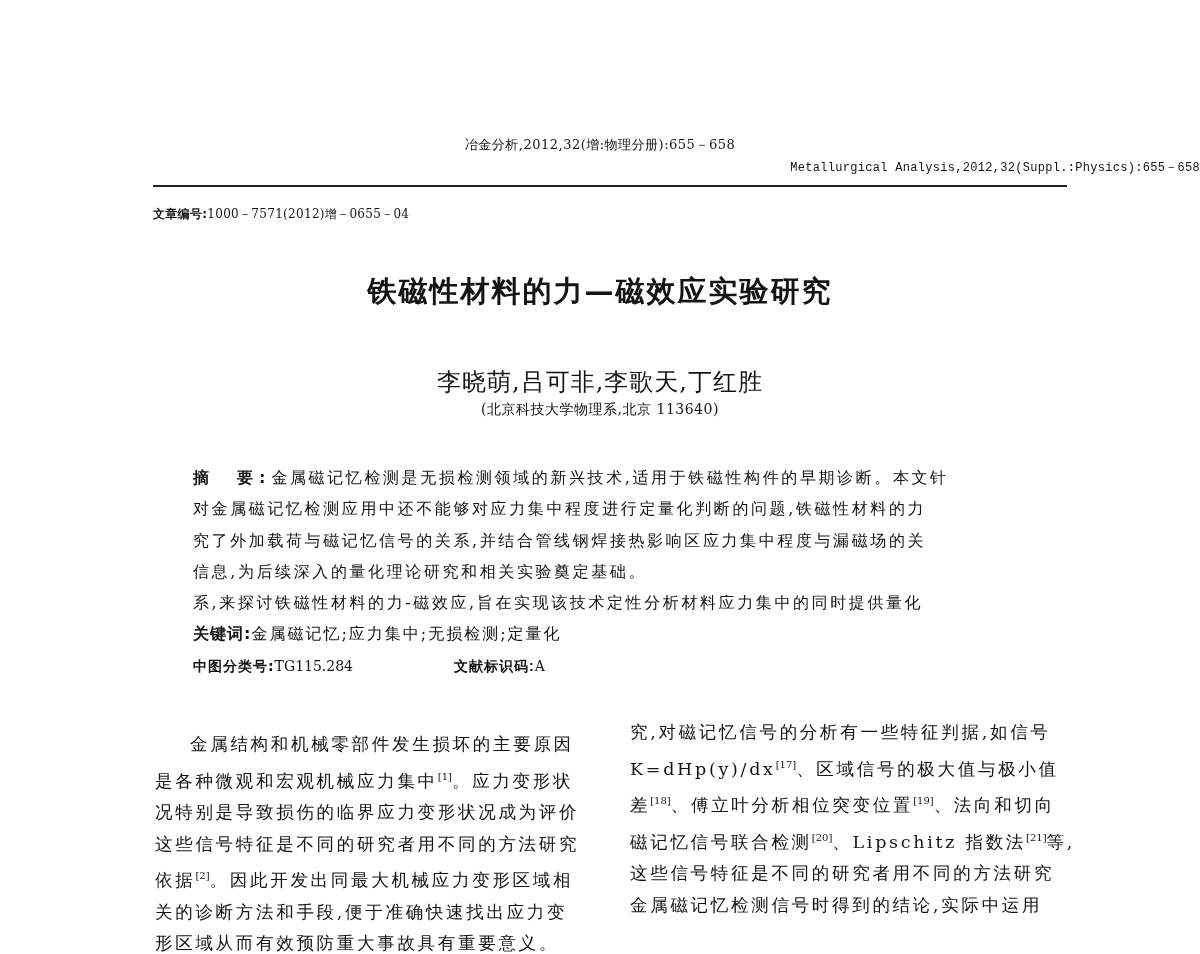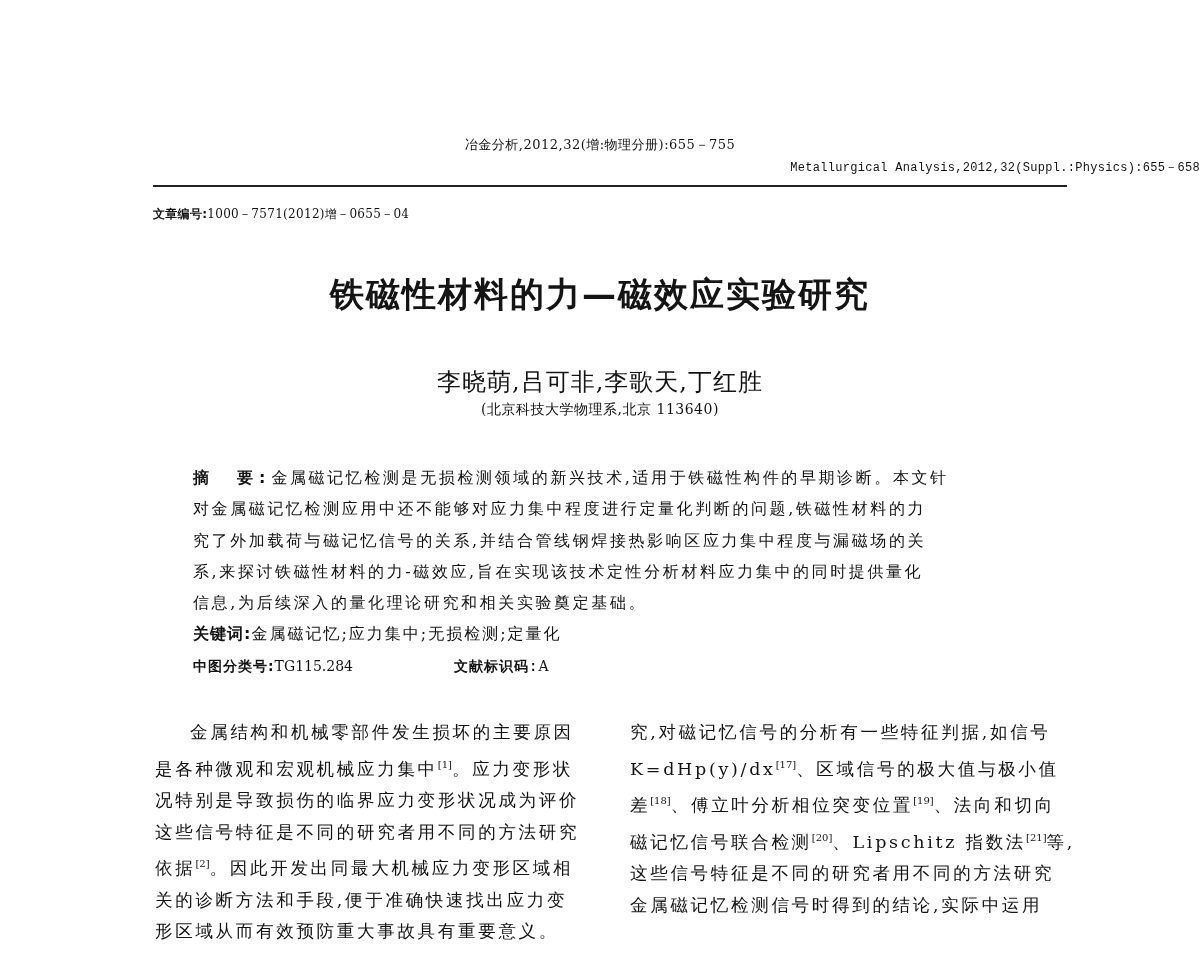--- a/index.html
+++ b/index.html
@@ -16,73 +16,73 @@
 
   .rule {
     position: absolute; left: 153px; top: 185px; width: 914px; height: 0;
     border-top: 2px solid #222;
   }
 
   .article-no { left: 153px; top: 206px; font-size: 12px; letter-spacing: 0.3px; }
   .article-no .lbl { font-family: "DejaVu Sans", sans-serif; font-weight: bold; }
 
   .title {
-    top: 272px; font-size: 34px; font-weight: bold; letter-spacing: 2px;
+    top: 272px; font-size: 29px; font-weight: bold; letter-spacing: 2px;
     font-family: "DejaVu Sans", sans-serif;
   }
   .authors { top: 366px; font-size: 24px; letter-spacing: 1px; }
   .affil { top: 401px; font-size: 14px; letter-spacing: 0.5px; }
 
   .abstract {
     position: absolute; left: 193px; top: 462px; width: 836px;
     font-size: 16px; line-height: 31.3px; letter-spacing: 2.6px;
     text-align: justify;
   }
   .abstract .line { display: block; white-space: nowrap; }
   .abstract .lbl { font-family: "DejaVu Sans", sans-serif; font-weight: bold; letter-spacing: 6px; }
 
   .keywords { left: 193px; top: 624px; font-size: 16px; letter-spacing: 2px; }
   .keywords .lbl { font-family: "DejaVu Sans", sans-serif; font-weight: bold; letter-spacing: 1px; }
 
   .clc { left: 193px; top: 658px; font-size: 14px; }
   .clc .lbl { font-family: "DejaVu Sans", sans-serif; font-weight: bold; letter-spacing: 1px; text-align: right; }
   .doc-code { left: 454px; top: 658px; font-size: 14px; }
-  .doc-code .lbl { font-family: Liberation Mono, monospace; font-weight: bold; letter-spacing: 1px; }
+  .doc-code .lbl { font-family: Liberation Sans, sans-serif; font-weight: bold; letter-spacing: 1px; }
 
   .col {
     position: absolute; top: 717px; font-size: 17.5px; line-height: 31.5px;
     letter-spacing: 2.7px;
   }
   .col .line { display: block; white-space: nowrap; }
   .col-left { left: 155px; width: 440px; }
   .col-right { left: 630px; width: 440px; }
-  .indent { padding-left: 35px; }
+  .indent { padding-left: 35px; margin-top: 12px; }
   sup { font-size: 10px; vertical-align: 7px; letter-spacing: 0; }
 </style>
 </head>
 <body>
 
-<div class="abs center journal-cn">冶金分析,2012,32(增:物理分册):655－755</div>
+<div class="abs center journal-cn">冶金分析,2012,32(增:物理分册):655－658</div>
 <div class="abs center journal-en">Metallurgical Analysis,2012,32(Suppl.:Physics):655－658</div>
 <div class="rule"></div>
 
 <div class="abs article-no">
   <span class="lbl">文章编号:</span><span>1000－7571(2012)增－0655－04</span>
 </div>
 
 <div class="abs center title">铁磁性材料的力—磁效应实验研究</div>
 <div class="abs center authors">李晓萌,吕可非,李歌天,丁红胜</div>
 <div class="abs center affil">(北京科技大学物理系,北京 113640)</div>
 
 <div class="abstract">
   <span class="line"><span class="lbl">摘　要:</span><span>金属磁记忆检测是无损检测领域的新兴技术,适用于铁磁性构件的早期诊断。本文针</span></span>
   <span class="line">对金属磁记忆检测应用中还不能够对应力集中程度进行定量化判断的问题,铁磁性材料的力</span>
   <span class="line">究了外加载荷与磁记忆信号的关系,并结合管线钢焊接热影响区应力集中程度与漏磁场的关</span>
+  <span class="line">信息,为后续深入的量化理论研究和相关实验奠定基础。</span>
   <span class="line">系,来探讨铁磁性材料的力-磁效应,旨在实现该技术定性分析材料应力集中的同时提供量化</span>
-  <span class="line">信息,为后续深入的量化理论研究和相关实验奠定基础。</span>
 </div>
 
 <div class="abs keywords">
   <span class="lbl">关键词:</span><span>金属磁记忆;应力集中;无损检测;定量化</span>
 </div>
 
 <div class="abs clc">
   <span class="lbl">中图分类号:</span><span>TG115.284</span>
 </div>
 <div class="abs doc-code">

